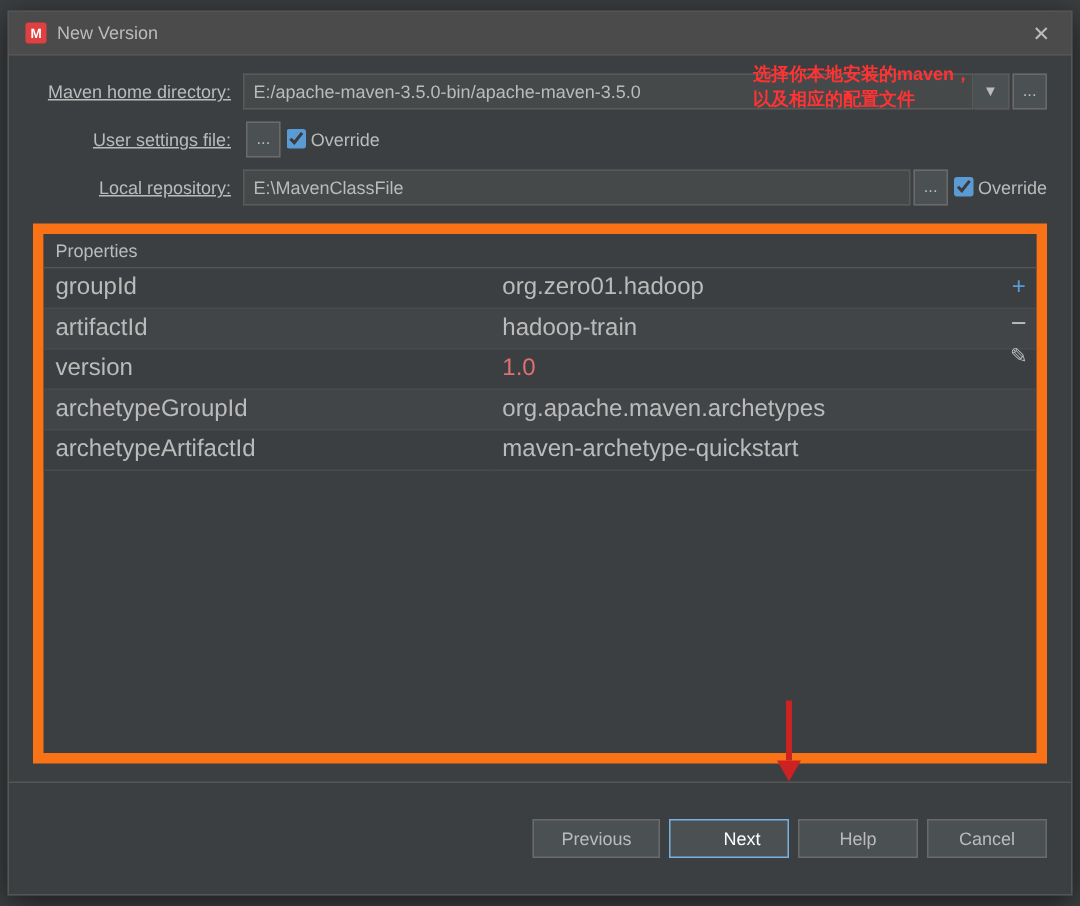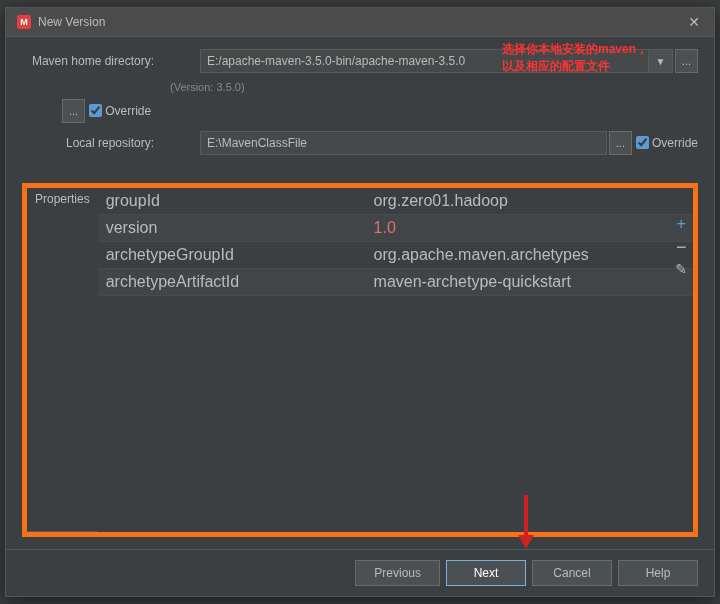--- a/index.html
+++ b/index.html
@@ -63,26 +63,26 @@
       align-items: center;
       margin-bottom: 8px;
     }
     .form-label {
       width: 140px;
       text-align: right;
       padding-right: 8px;
       color: #bbb;
       flex-shrink: 0;
       font-size: 12px;
+      text-decoration: underline;
     }
     .form-input-group {
       display: flex;
       flex: 1;
       align-items: center;
-      margin-left: 38px;
     }
     .form-input {
       flex: 1;
       background: #45494a;
       border: 1px solid #5a5a5a;
       color: #bbb;
       padding: 3px 6px;
       font-size: 12px;
       height: 24px;
       outline: none;
@@ -110,24 +110,24 @@
       color: #bbb;
       font-size: 12px;
     }
     .checkbox-label input {
       margin-right: 3px;
       accent-color: #5b9bd5;
     }
 
     .properties-section {
       flex: 1;
-      border: 5px solid #f97316;
-      margin-top: 20px;
-      display: flex;
-      flex-direction: row;
+      border: 7px solid #f97316;
+      margin-top: 4px;
+      display: flex;
+      flex-direction: column;
       overflow: hidden;
       position: relative;
     }
     .properties-title {
       background: #3c3f41;
       color: #bbb;
       padding: 4px 8px;
       font-size: 12px;
       border-bottom: 1px solid #555;
     }
@@ -171,39 +171,40 @@
       cursor: pointer;
       font-size: 16px;
       line-height: 1;
       padding: 2px 4px;
     }
 
     .dialog-footer {
       display: flex;
       justify-content: flex-end;
       align-items: center;
-      padding: 10px 16px;
+      padding: 24px 16px;
       border-top: 1px solid #555;
       gap: 6px;
       flex-shrink: 0;
       position: relative;
     }
     .btn-footer {
       background: #4b5052;
       border: 1px solid #6a6a6a;
       color: #bbb;
       padding: 5px 18px;
       cursor: pointer;
       font-size: 12px;
       min-width: 80px;
     }
     .btn-footer.primary {
       background: #4b5052;
       border: 1px solid #7ab0e0;
       color: #fff;
+      text-align: right;
     }
 
     .arrow-annotation {
       position: absolute;
       right: 180px;
       top: -55px;
       display: flex;
       flex-direction: column;
       align-items: center;
     }
@@ -261,23 +262,23 @@
       <span class="form-label">Maven home directory:</span>
       <div class="form-input-group">
         <input type="text" class="form-input" value="E:/apache-maven-3.5.0-bin/apache-maven-3.5.0" style="">
         <div class="dropdown-arrow">▼</div>
         <button class="btn-small">...</button>
       </div>
 
       <div style="position:absolute; left: 480px; top: -8px; color: #ff3333; font-size: 12px; font-weight: bold; line-height: 1.4; width: 200px; z-index:10; pointer-events:none;">选择你本地安装的maven，<br>以及相应的配置文件</div>
     </div>
 
-    <div class="version-text">(Version: 3.5.0)</div>
 
     <div class="form-row">
+      <span class="form-label">User settings file:</span>
       <div class="form-input-group">
         <button class="btn-small">...</button>
         <label class="checkbox-label">
           <input type="checkbox" checked="" style="">
           <span>Override</span>
         </label>
       </div>
     </div>
 
     <div class="form-row">
@@ -295,20 +296,24 @@
     <div class="properties-section">
       <div class="properties-title">Properties</div>
       <div class="properties-table">
         <table>
           <tbody id="props-tbody">
               <tr>
                 <td>groupId</td>
                 <td>org.zero01.hadoop</td>
               </tr>
               <tr>
+                <td>artifactId</td>
+                <td>hadoop-train</td>
+              </tr>
+              <tr>
                 <td>version</td>
                 <td style="color: rgb(224, 112, 112);">1.0</td>
               </tr>
               <tr>
                 <td>archetypeGroupId</td>
                 <td>org.apache.maven.archetypes</td>
               </tr>
               <tr>
                 <td>archetypeArtifactId</td>
                 <td>maven-archetype-quickstart</td>
@@ -326,16 +331,16 @@
   </div>
 
   <div class="dialog-footer">
 
     <div class="arrow-annotation">
       <div class="arrow-shaft"></div>
       <div class="arrow-head"></div>
     </div>
     <button class="btn-footer">Previous</button>
     <button class="btn-footer primary">Next</button>
+    <button class="btn-footer">Help</button>
     <button class="btn-footer">Cancel</button>
-    <button class="btn-footer">Help</button>
   </div>
 </div>
 
 </body></html>

